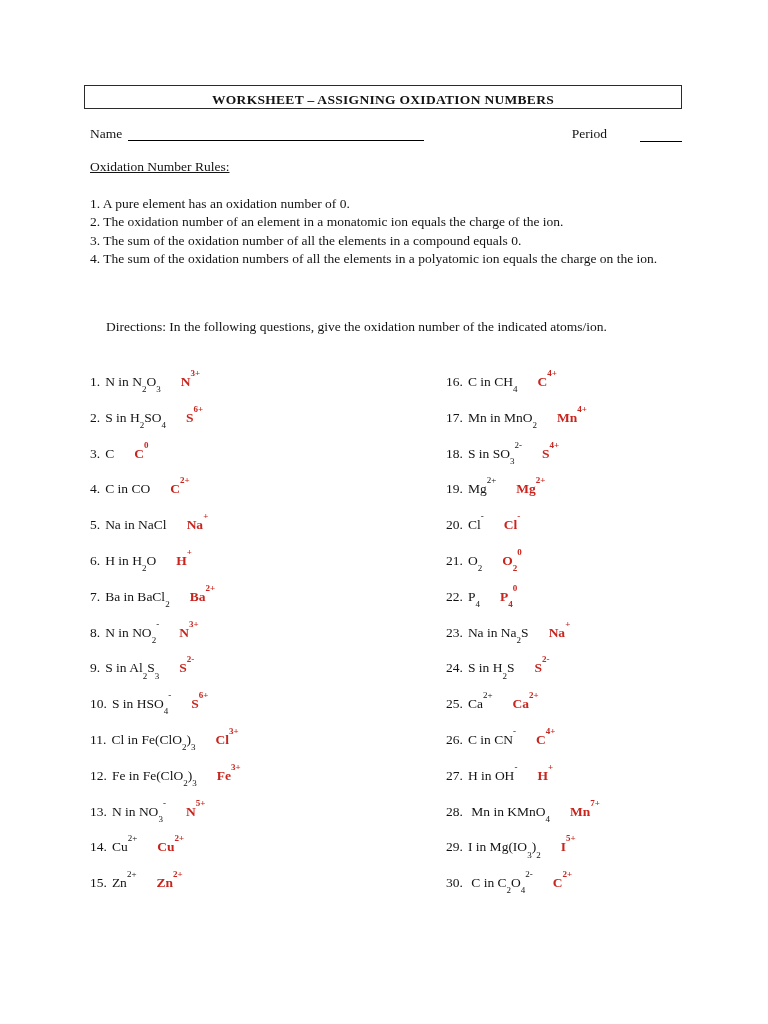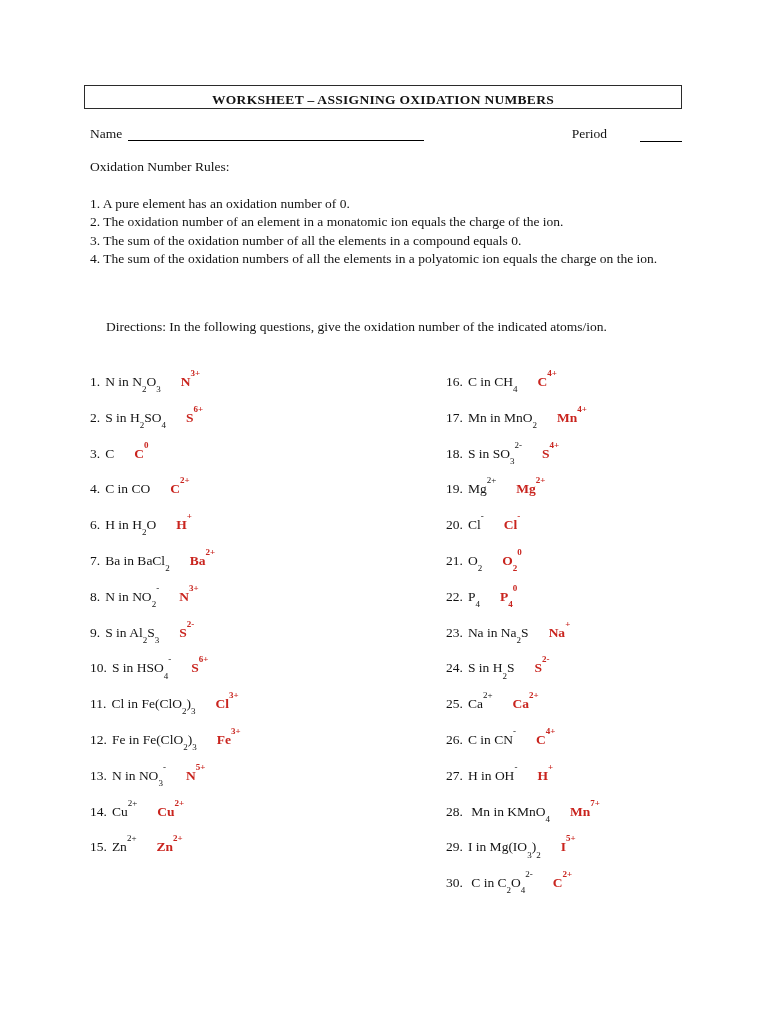--- a/index.html
+++ b/index.html
@@ -26,20 +26,21 @@
     position: absolute; left: 90px; top: 126px; width: 592px; height: 16px;
     display: flex; align-items: center;
   }
   .blank { display: inline-block; border-bottom: 1px solid #000; height: 14px; }
   .name-blank { width: 296px; margin-left: 6px; }
   .period-group { margin-left: auto; display: flex; align-items: flex-end; gap: 28px; }
   .period-blank { width: 42px; margin-left: 5px; }
 
   .rules-heading {
     position: absolute; left: 90px; top: 159px;
+    text-decoration: underline;
   }
   .rules {
     position: absolute; left: 90px; top: 195px; width: 600px;
     line-height: 18.3px;
   }
   .directions { position: absolute; left: 106px; top: 319px; width: 640px; }
 
   .col { position: absolute; top: 373px; }
   .col-left  { left: 90px;  width: 350px; }
   .col-right { left: 446px; width: 320px; }
@@ -77,20 +78,21 @@
     <div>4. The sum of the oxidation numbers of all the elements in a polyatomic ion equals the charge on the ion.</div>
   </div>
 
   <div class="directions">Directions: In the following questions, give the oxidation number of the indicated atoms/ion.</div>
 
   <div class="col col-left" id="col-left">
       <div class="q-row"><span class="q-num">1.</span><span class="q-formula">N in N<sub>2</sub>O<sub>3</sub></span><span class="q-answer">N<sup>3+</sup></span></div>
       <div class="q-row"><span class="q-num">2.</span><span class="q-formula">S in H<sub>2</sub>SO<sub>4</sub></span><span class="q-answer">S<sup>6+</sup></span></div>
       <div class="q-row"><span class="q-num">3.</span><span class="q-formula">C</span><span class="q-answer">C<sup>0</sup></span></div>
       <div class="q-row"><span class="q-num">4.</span><span class="q-formula">C in CO</span><span class="q-answer">C<sup>2+</sup></span></div>
+      <div class="q-row"><span class="q-num">5.</span><span class="q-formula">Na in NaCl</span><span class="q-answer">Na<sup>+</sup></span></div>
       <div class="q-row"><span class="q-num">6.</span><span class="q-formula">H in H<sub>2</sub>O</span><span class="q-answer">H<sup>+</sup></span></div>
       <div class="q-row"><span class="q-num">7.</span><span class="q-formula">Ba in BaCl<sub>2</sub></span><span class="q-answer">Ba<sup>2+</sup></span></div>
       <div class="q-row"><span class="q-num">8.</span><span class="q-formula">N in NO<sub>2</sub><sup>-</sup></span><span class="q-answer">N<sup>3+</sup></span></div>
       <div class="q-row"><span class="q-num">9.</span><span class="q-formula">S in Al<sub>2</sub>S<sub>3</sub></span><span class="q-answer">S<sup>2-</sup></span></div>
       <div class="q-row"><span class="q-num">10.</span><span class="q-formula">S in HSO<sub>4</sub><sup>-</sup></span><span class="q-answer">S<sup>6+</sup></span></div>
       <div class="q-row"><span class="q-num">11.</span><span class="q-formula">Cl in Fe(ClO<sub>2</sub>)<sub>3</sub></span><span class="q-answer">Cl<sup>3+</sup></span></div>
       <div class="q-row"><span class="q-num">12.</span><span class="q-formula">Fe in Fe(ClO<sub>2</sub>)<sub>3</sub></span><span class="q-answer">Fe<sup>3+</sup></span></div>
       <div class="q-row"><span class="q-num">13.</span><span class="q-formula">N in NO<sub>3</sub><sup>-</sup></span><span class="q-answer">N<sup>5+</sup></span></div>
       <div class="q-row"><span class="q-num">14.</span><span class="q-formula">Cu<sup>2+</sup></span><span class="q-answer">Cu<sup>2+</sup></span></div>
       <div class="q-row"><span class="q-num">15.</span><span class="q-formula">Zn<sup>2+</sup></span><span class="q-answer">Zn<sup>2+</sup></span></div>

